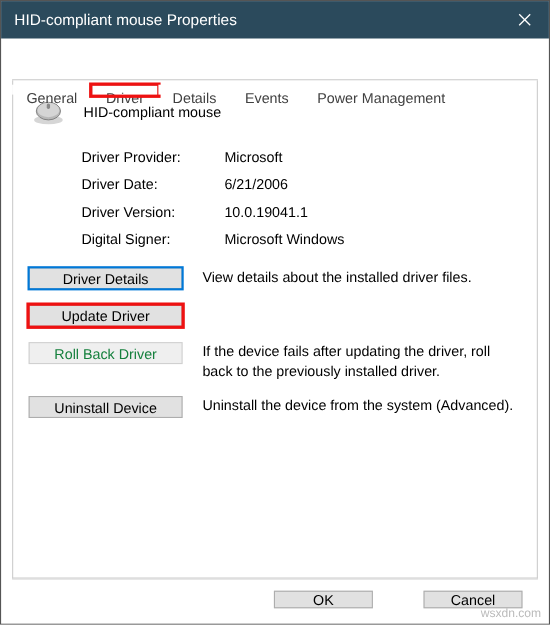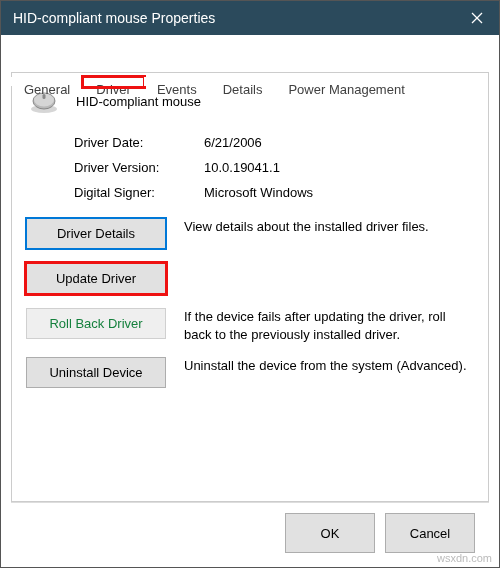--- a/index.html
+++ b/index.html
@@ -14,26 +14,26 @@
   .tab { padding: 4px 12px; font-size: 13px; color: #404040; border: 1px solid transparent; border-bottom: none; cursor: default; position: relative; top: 1px; background: #fff; margin-top: 31px; }
   .tab.active { border: 1px solid #ccc; border-bottom: 1px solid #fff; }
   .highlight-red { outline: 3px solid #e11; outline-offset: -1px; }
   .tab-body { border: 1px solid #ccc; border-top: none; flex: 1; padding: 14px 14px 26px 14px; font-size: 13px; overflow: hidden; }
   .device-header { display: flex; align-items: center; gap: 14px; margin-bottom: 20px; }
   .mouse-icon { width: 36px; height: 28px; }
   .info-grid { margin-left: 48px; margin-bottom: 18px; }
   .info-row { display: flex; margin-bottom: 10px; }
   .info-label { width: 130px; }
   .btn-row { display: flex; align-items: flex-start; gap: 18px; margin-bottom: 14px; }
-  .btn { width: 140px; height: 31px; background: #e1e1e1; border: 1px solid #adadad; font-size: 13px; display: flex; align-items: center; justify-content: center; cursor: default; }
+  .btn { width: 140px; height: 20px; background: #e1e1e1; border: 1px solid #adadad; font-size: 13px; display: flex; align-items: center; justify-content: center; cursor: default; }
   .btn.focused { outline: 2px solid #0078d7; outline-offset: -1px; }
   .btn.disabled { color: #15803d; border-color: #d0d0d0; background: #efefef; }
   .btn-desc { flex: 1; font-size: 13px; line-height: 1.35; }
   .footer { padding: 10px 14px 14px 0; display: flex; justify-content: flex-end; gap: 10px; border-top: 1px solid #ddd; }
-  .footer .btn { width: 90px; height: 40px; }
+  .footer .btn { width: 90px; height: 16px; margin-left: 36px; }
   .watermark { position: absolute; right: 8px; bottom: 4px; font-size: 11px; color: #bbb; }
   .window-wrap { position: relative; width: 500px; height: 568px; }
 </style>
 </head>
 <body>
 
 <div class="window-wrap">
 <div class="window">
 
   <div class="titlebar">
@@ -44,38 +44,42 @@
             <line x1="11" y1="1" x2="1" y2="11" stroke-width="1.2"></line>
           </svg>
     </div>
   </div>
 
   <div class="content">
 
     <div class="tabs">
       <div class="tab">General</div>
       <div class="tab active highlight-red">Driver</div>
+      <div class="tab">Details</div>
       <div class="tab">Events</div>
-      <div class="tab">Details</div>
       <div class="tab">Power Management</div>
     </div>
 
     <div class="tab-body">
 
       <div class="device-header">
         <svg class="mouse-icon" viewBox="0 0 36 28">
           <ellipse cx="18" cy="22" rx="13" ry="4" fill="#999" opacity="0.4"></ellipse>
           <ellipse cx="18" cy="14" rx="11" ry="8" fill="#b8b8b8" stroke="#777" stroke-width="0.8"></ellipse>
           <ellipse cx="18" cy="13" rx="10" ry="6.5" fill="#d5d5d5"></ellipse>
           <rect x="16.5" y="7" width="3" height="5" rx="1.5" fill="#888"></rect>
         </svg>
         <span>HID-compliant mouse</span>
       </div>
 
       <div class="info-grid">
+        <div class="info-row">
+          <span class="info-label">Driver Provider:</span>
+          <span>Microsoft</span>
+        </div>
         <div class="info-row">
           <span class="info-label">Driver Date:</span>
           <span>6/21/2006</span>
         </div>
         <div class="info-row">
           <span class="info-label">Driver Version:</span>
           <span>10.0.19041.1</span>
         </div>
         <div class="info-row">
           <span class="info-label">Digital Signer:</span>

